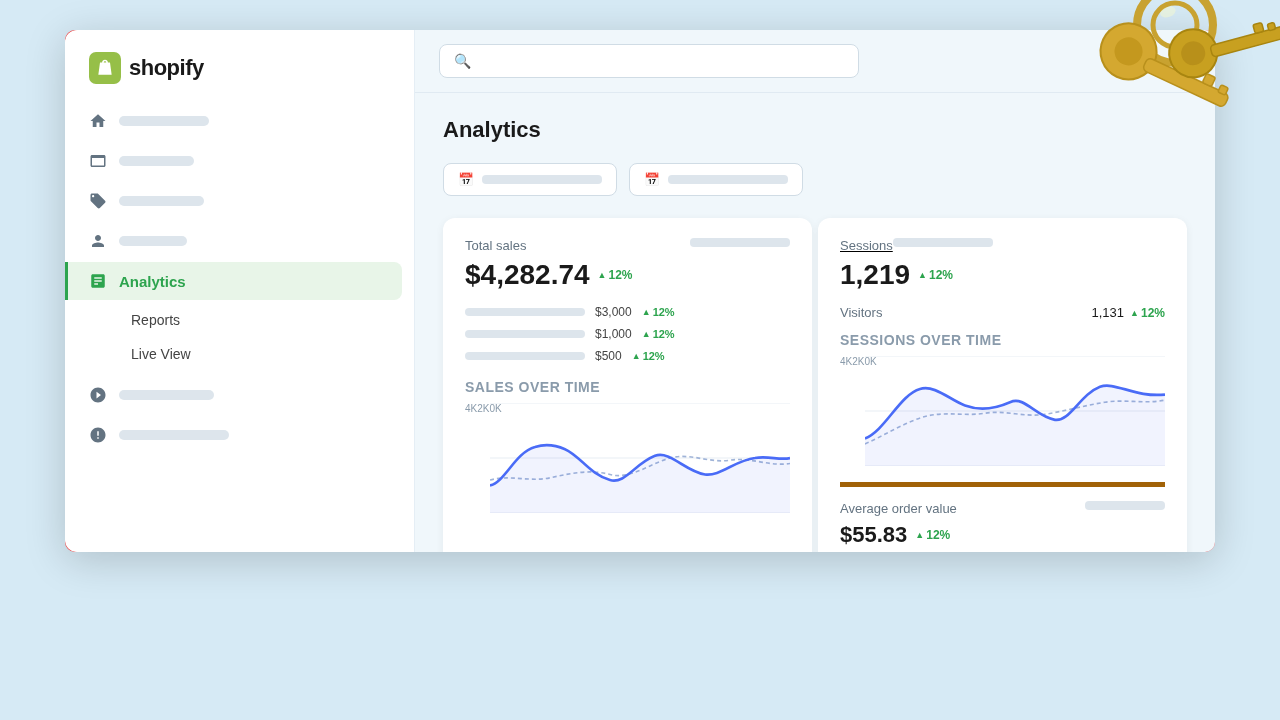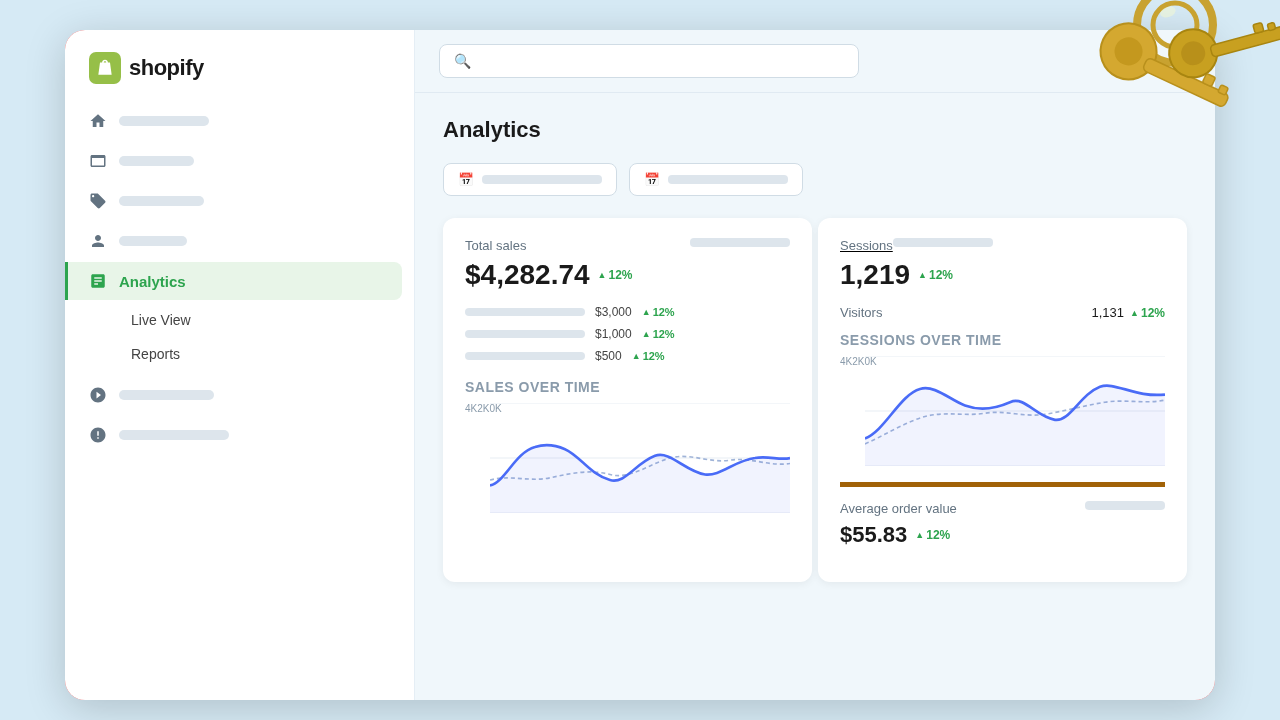--- a/index.html
+++ b/index.html
@@ -11,23 +11,23 @@
       overflow: hidden;
       position: relative;
     }
 
     
     .browser-window {
       position: absolute;
       top: 30px;
       left: 65px;
       width: 1150px;
-      height: 670px;
+      height: 522px;
       background: #ef4444;
-      border-radius: 20px;
+      border-radius: 10px;
       box-shadow: 0 8px 40px rgba(0,0,0,0.18);
       display: flex;
       overflow: hidden;
     }
 
     
     .sidebar {
       width: 350px;
       min-width: 350px;
       background: #fff;
@@ -422,22 +422,22 @@
       </div>
 
       <div class="nav-item active">
         <svg class="nav-icon active-icon" viewBox="0 0 24 24" fill="currentColor">
             <path d="M19 3H5c-1.1 0-2 .9-2 2v14c0 1.1.9 2 2 2h14c1.1 0 2-.9 2-2V5c0-1.1-.9-2-2-2zm-7 14H7v-2h5v2zm5-4H7v-2h10v2zm0-4H7V7h10v2z"></path>
           </svg>
         <span class="nav-label-active">Analytics</span>
       </div>
 
       <div class="sub-nav">
+        <div class="sub-nav-item">Reports</div>
         <div class="sub-nav-item">Live View</div>
-        <div class="sub-nav-item">Reports</div>
       </div>
 
       <div class="nav-item" style="margin-top:4px;">
         <svg class="nav-icon" viewBox="0 0 24 24" fill="currentColor">
             <path d="M12 2C6.48 2 2 6.48 2 12s4.48 10 10 10 10-4.48 10-10S17.52 2 12 2zm-2 14.5v-9l6 4.5-6 4.5z"></path>
           </svg>
         <div class="nav-label-placeholder" style="width:95px;"></div>
       </div>
 
       <div class="nav-item">

